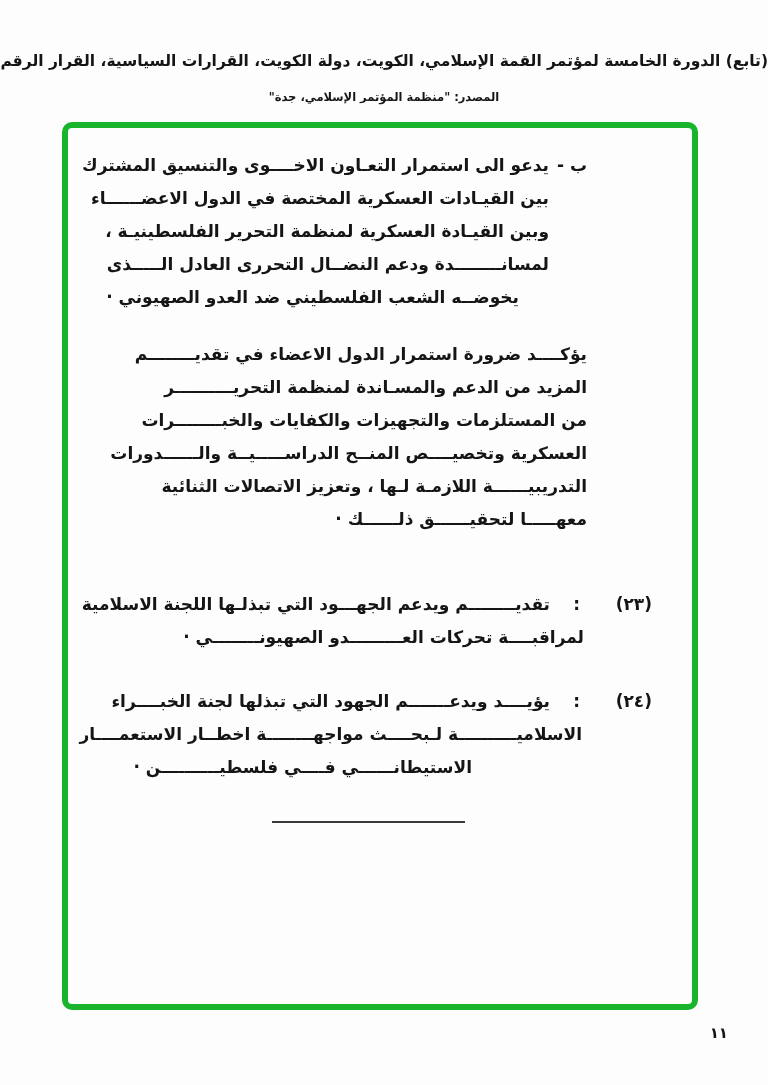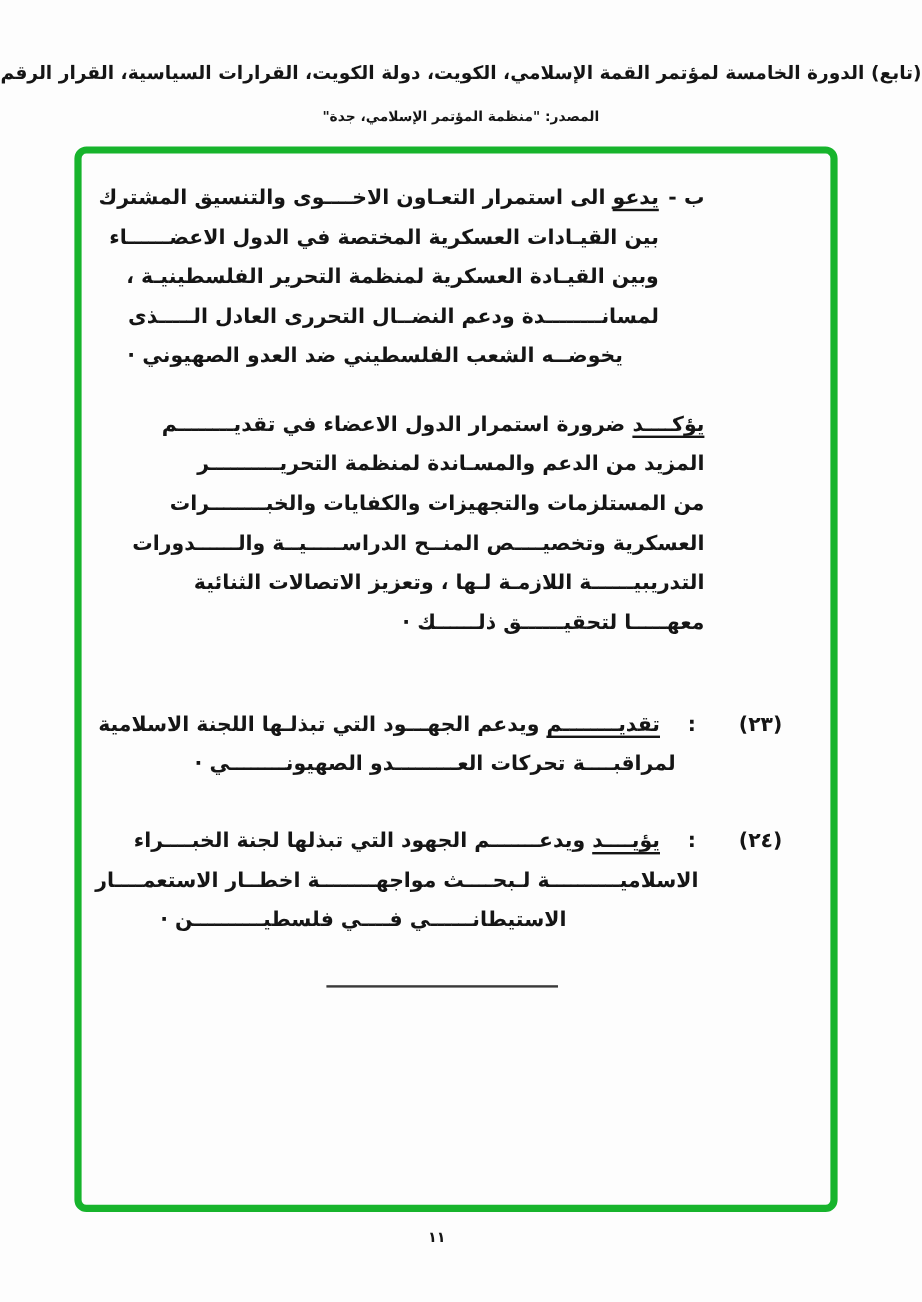--- a/index.html
+++ b/index.html
@@ -21,41 +21,41 @@
   }
   .docbox {
     position:absolute; left:62px; top:122px; width:636px; height:888px;
     border:6px solid var(--green); border-radius:10px; background:transparent;
     direction:rtl;
   }
   .para { position:absolute; display:flex; direction:rtl; font-size:17px; line-height:33px; }
   .para .marker { flex:0 0 38px; white-space:nowrap; }
   .para .lines { width:442px; }
   .para .lines .ln { text-align:right; white-space:nowrap; }
-  .lead { text-decoration:underline; text-underline-offset:4px; text-decoration-thickness:1.5px; }
+  .lead { text-underline-offset:4px; text-decoration-thickness:1.5px; }
   .para-b { top:21px; right:105px; }
   .para-j { top:210px; right:105px; }
   .indent30 { padding-right:30px; }
   .item { position:absolute; right:40px; width:575px; font-size:17px; line-height:33px; direction:rtl; }
   .item-23 { top:460px; }
   .item-24 { top:557px; }
   .item .row1 { display:flex; direction:rtl; white-space:nowrap; }
   .item .num { flex:0 0 50px; }
   .item .colon { flex:0 0 14px; margin-left:16px; margin-right:22px; }
   .item .ln { text-align:right; white-space:nowrap; }
-  .item .cont-a { margin-right:89px; }
+  .item .cont-a { margin-right:68px; }
   .item .cont-b { margin-right:70px; }
   .item .cont-c { margin-right:180px; }
   .divider {
     position:absolute; top:693px; left:204px; width:193px; height:2px;
     background:#3a3a3a;
   }
   .pagenum {
     position:absolute; top:1024px; left:0; width:728px;
-    text-align:center; font-size:12px; letter-spacing:2px;
+    text-align:right; font-size:15px; letter-spacing:2px;
   }
 </style>
 </head>
 <body>
 
 <div class="hdr1">(تابع) الدورة الخامسة لمؤتمر القمة الإسلامي، الكويت، دولة الكويت، القرارات السياسية، القرار الرقم ١/٥-س (ق.أ)</div>
 <div class="hdr2">المصدر: "منظمة المؤتمر الإسلامي، جدة"</div>
 
 <div class="docbox">
 

